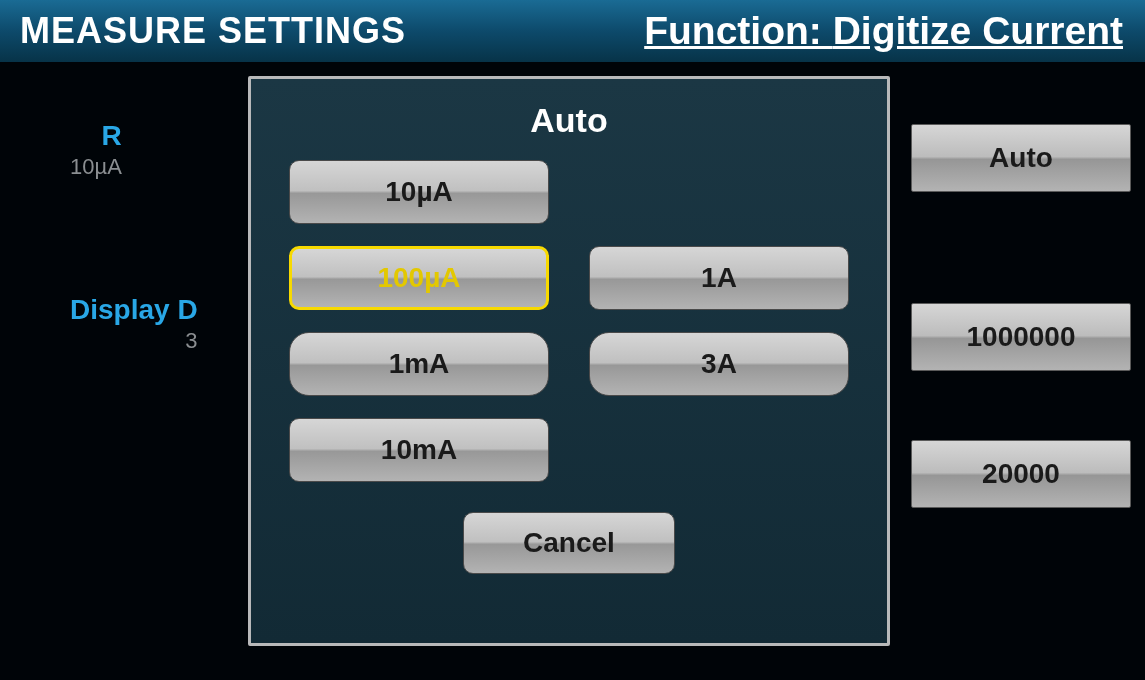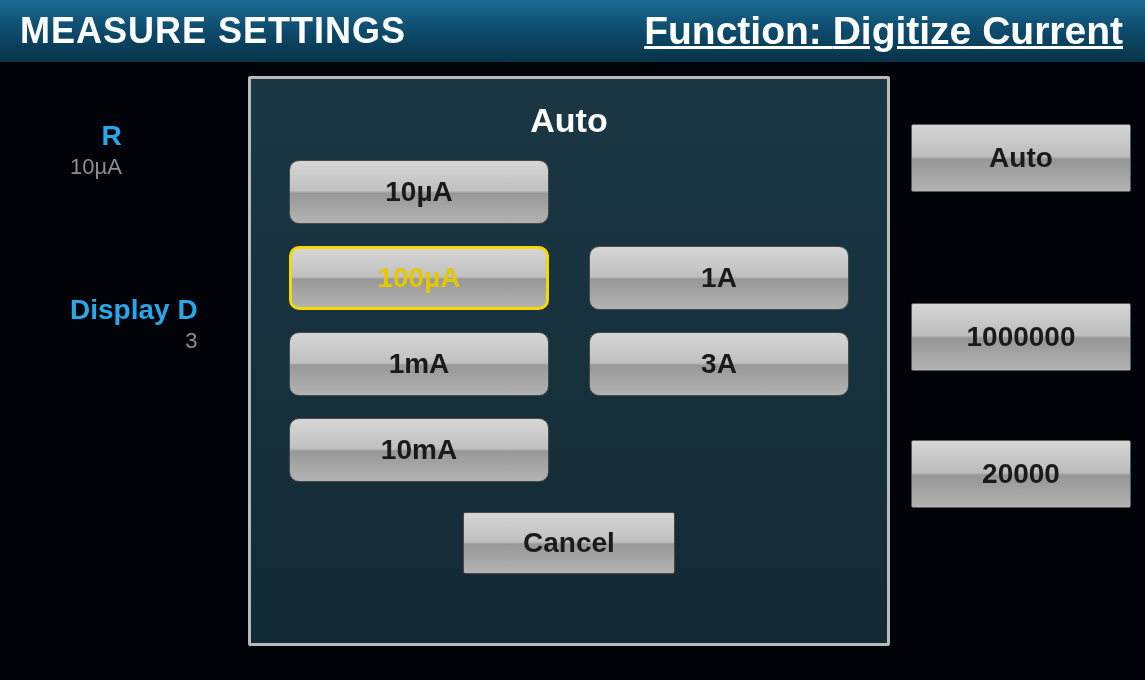--- a/index.html
+++ b/index.html
@@ -132,29 +132,29 @@
       height: 64px;
     }
     .range-btn.selected {
       border: 3px solid #f7d900;
       color: #e3c800;
     }
     .dialog-grid .col1 { grid-column: 1; }
     .dialog-grid .col2 { grid-column: 2; }
     .dialog-grid .row1 { grid-row: 1; }
     .dialog-grid .row2 { grid-row: 2; }
-    .dialog-grid .row3 { grid-row: 3; }
+    .dialog-grid .row3 { grid-row: 3; border-radius: 20px; }
     .dialog-grid .row4 { grid-row: 4; }
 
     .cancel-btn {
       width: 212px;
       height: 62px;
       background: linear-gradient(to bottom, #d6d6d6 0%, #c0c0c0 48%, #989898 52%, #b3b3b3 100%);
       border: 1px solid #4a4a4a;
-      border-radius: 2px;
+      border-radius: 10px;
       font-size: 28px;
       font-weight: bold;
       color: #1a1a1a;
       display: flex;
       align-items: center;
       justify-content: center;
       cursor: pointer;
     }
   </style>
 </head>

